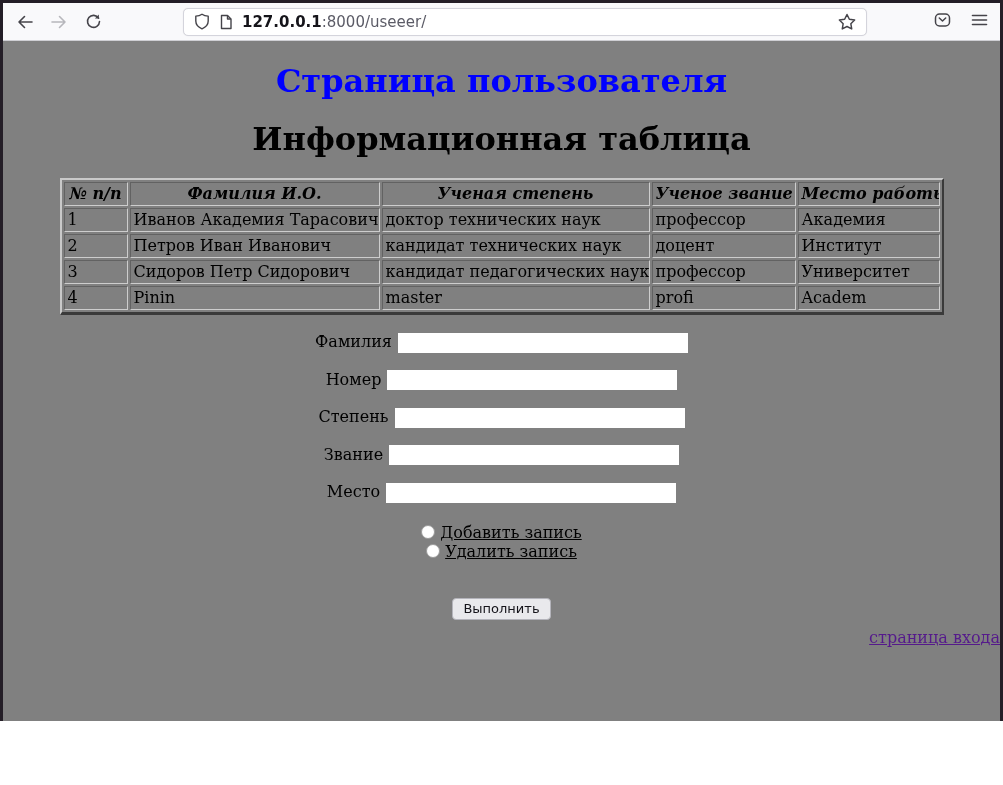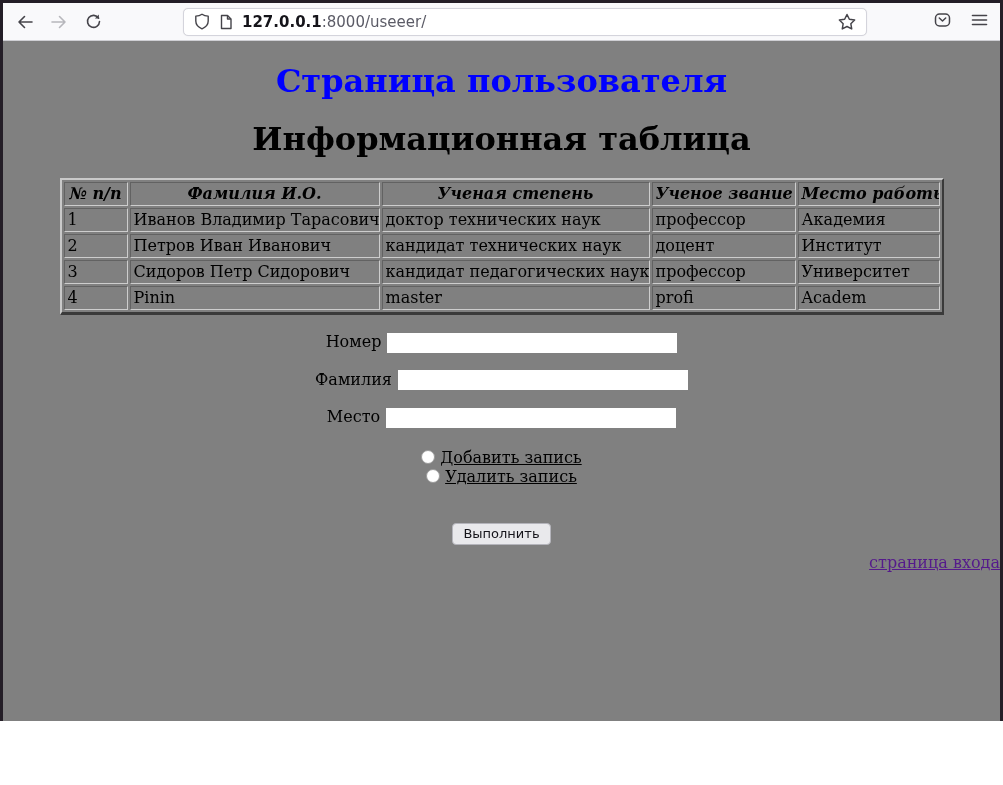--- a/index.html
+++ b/index.html
@@ -154,21 +154,21 @@
             <th>№ п/п</th>
             <th>Фамилия И.О.</th>
             <th>Ученая степень</th>
             <th>Ученое звание</th>
             <th>Место работы</th>
           </tr>
         </thead>
         <tbody>
           <tr>
             <td>1</td>
-            <td>Иванов Владимир Тарасович</td>
+            <td>Иванов Академия Тарасович</td>
             <td>доктор технических наук</td>
             <td>профессор</td>
             <td>Академия</td>
           </tr>
           <tr>
             <td>2</td>
             <td>Петров Иван Иванович</td>
             <td>кандидат технических наук</td>
             <td>доцент</td>
             <td>Институт</td>
@@ -185,24 +185,30 @@
             <td>Pinin</td>
             <td>master</td>
             <td>profi</td>
             <td>Academ</td>
           </tr>
         </tbody>
       </table>
 
       <div>
         <p class="frow">
+          <label>Фамилия</label><input type="text" style="">
+        </p>
+        <p class="frow">
           <label>Номер</label><input type="text" style="">
         </p>
         <p class="frow">
-          <label>Фамилия</label><input type="text" style="">
+          <label>Степень</label><input type="text" style="">
+        </p>
+        <p class="frow">
+          <label>Звание</label><input type="text" style="">
         </p>
         <p class="frow">
           <label>Место</label><input type="text" style="">
         </p>
 
         <div class="radio-block">
           <div class="radio-line">
             <span class="radio-dot"></span><span>Добавить запись</span>
           </div>
           <div class="radio-line">

